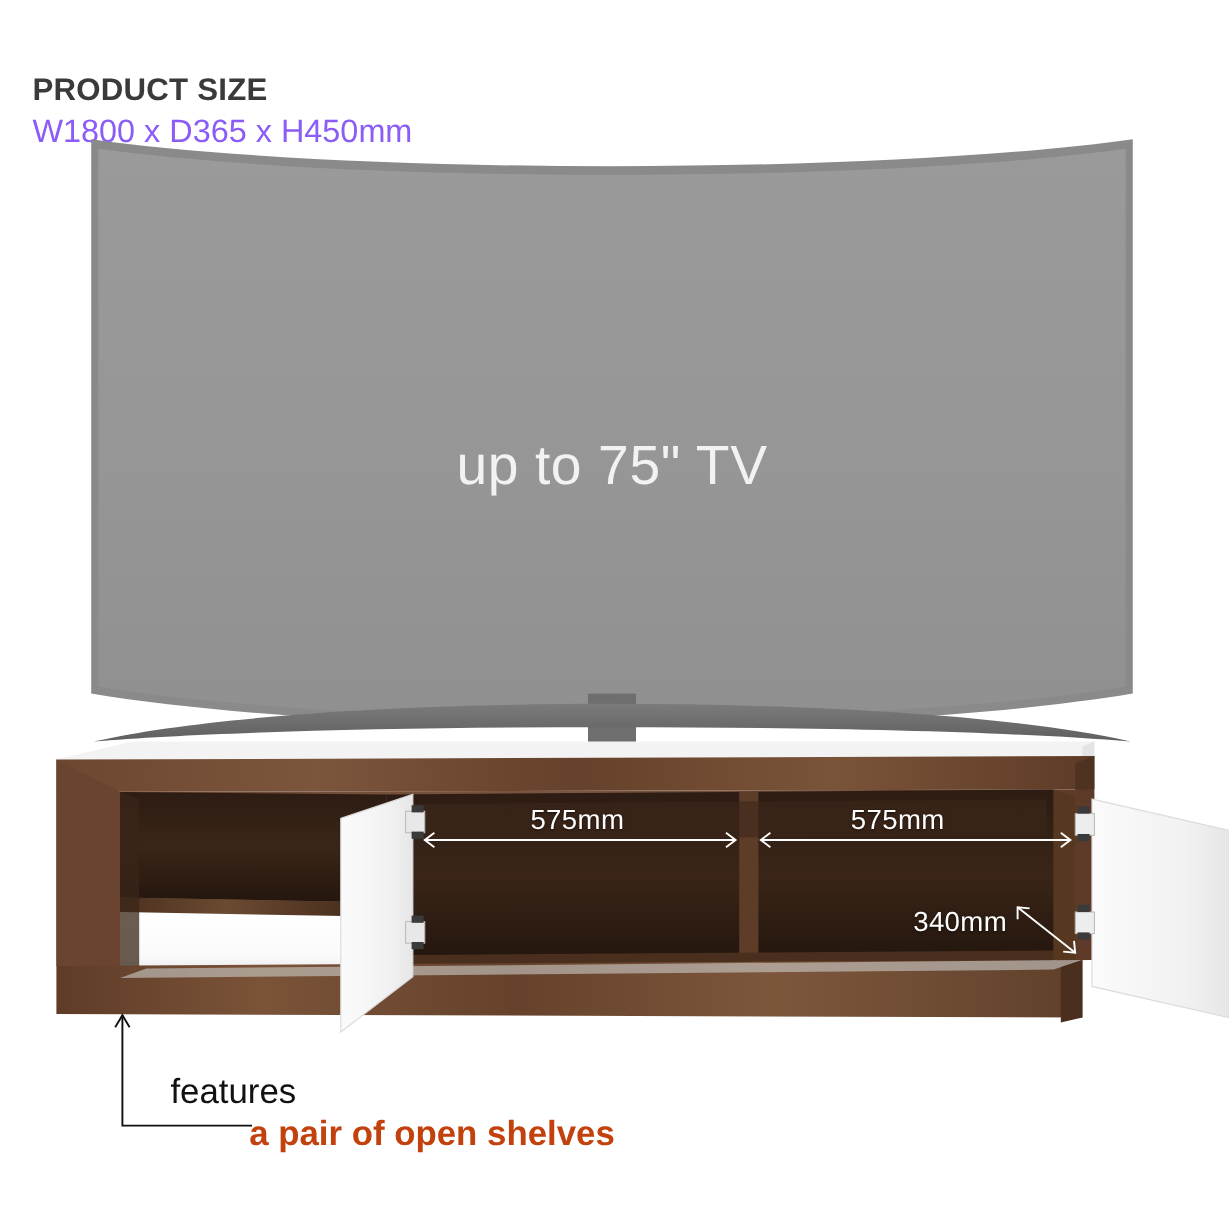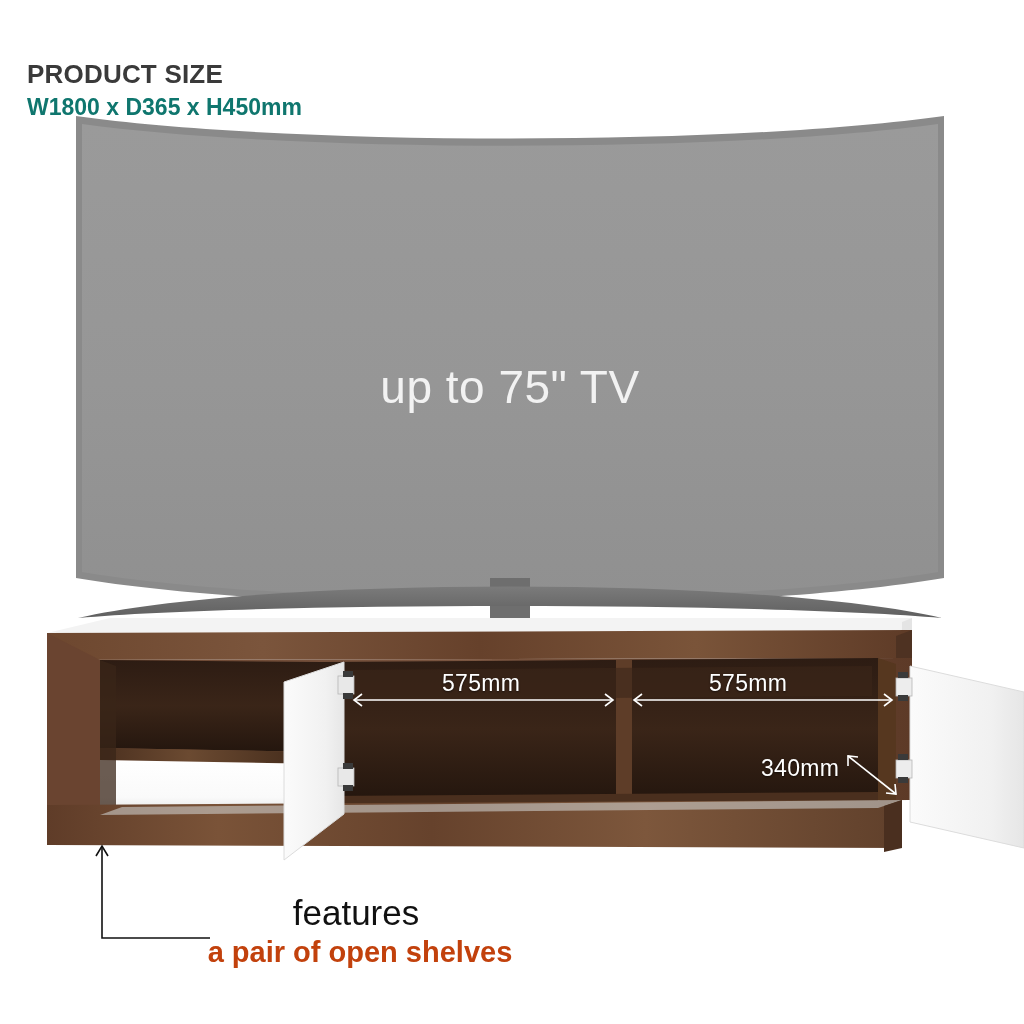--- a/index.html
+++ b/index.html
@@ -12,21 +12,21 @@
   }
   .stage{position:absolute;left:0;top:0;width:1024px;height:1024px;}
 
   
   .hdr{position:absolute;left:27px;top:28px;margin-top:32px;}
   .hdr-title{
     font-size:26px;font-weight:bold;color:#3a3a3a;
     letter-spacing:.2px;line-height:1.1;
   }
   .hdr-sub{
-    font-size:23px;font-weight:bold;color:#0f766e;
+    font-size:27px;font-weight:normal;color:#8b5cf6;
     margin-top:6px;line-height:1.1;
   }
 
   
   .tv-wrap{position:absolute;left:60px;top:108px;width:900px;height:520px;}
   .tv-svg{position:absolute;left:0;top:0;}
   .tv-caption{
     position:absolute;left:0;top:0;width:900px;
     text-align:center;
     color:#f2f2f2;
@@ -56,22 +56,22 @@
     text-shadow:0 1px 2px rgba(0,0,0,.55);
     white-space:nowrap;
   }
   .dim-l{left:430px;top:672px;}
   .dim-r{left:697px;top:672px;}
   .dim-d{left:751px;top:757px;}
 
   
   .callout{position:absolute;left:150px;top:895px;width:420px;}
   .callout-1{
-    font-size:35px;color:#111;font-weight:normal;
-    text-align:center;line-height:1.05;
+    font-size:29px;color:#111;font-weight:normal;
+    line-height:1.05;
     margin-left:-8px;
   }
   .callout-2{
     font-size:29px;color:#c2410c;font-weight:bold;
     text-align:center;line-height:1.15;margin-top:4px;
   }
 </style>
 </head>
 <body>
 

